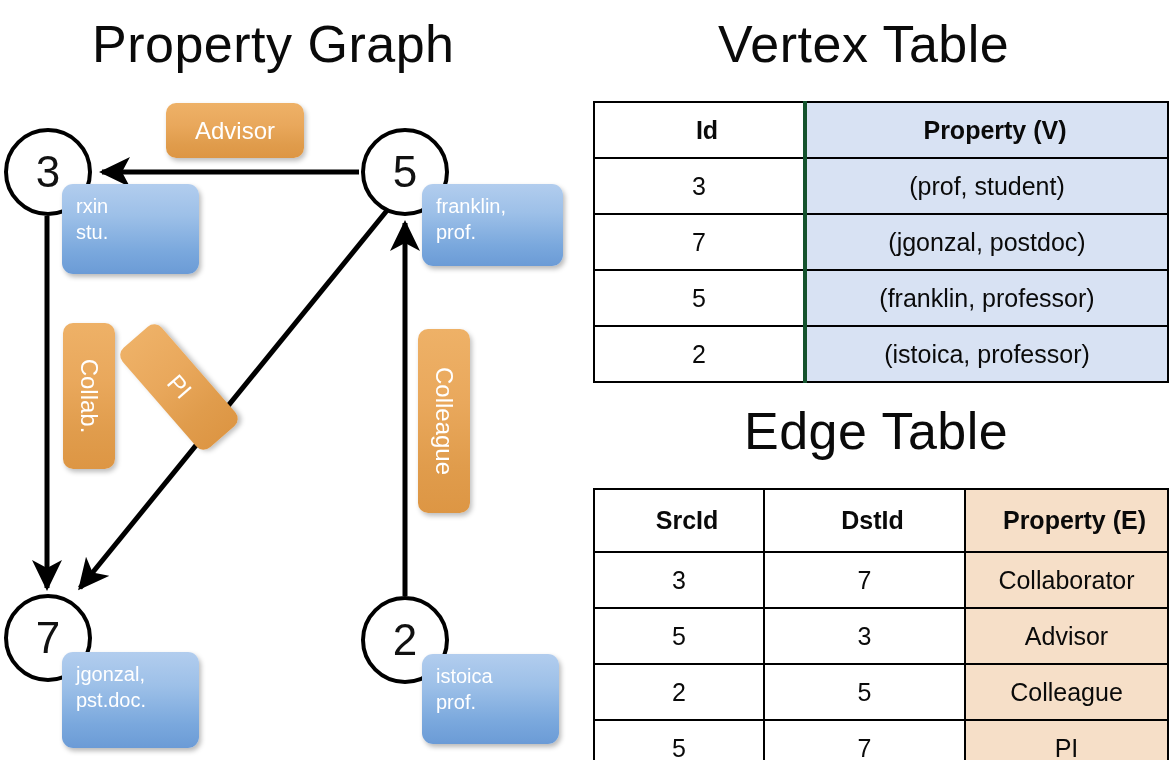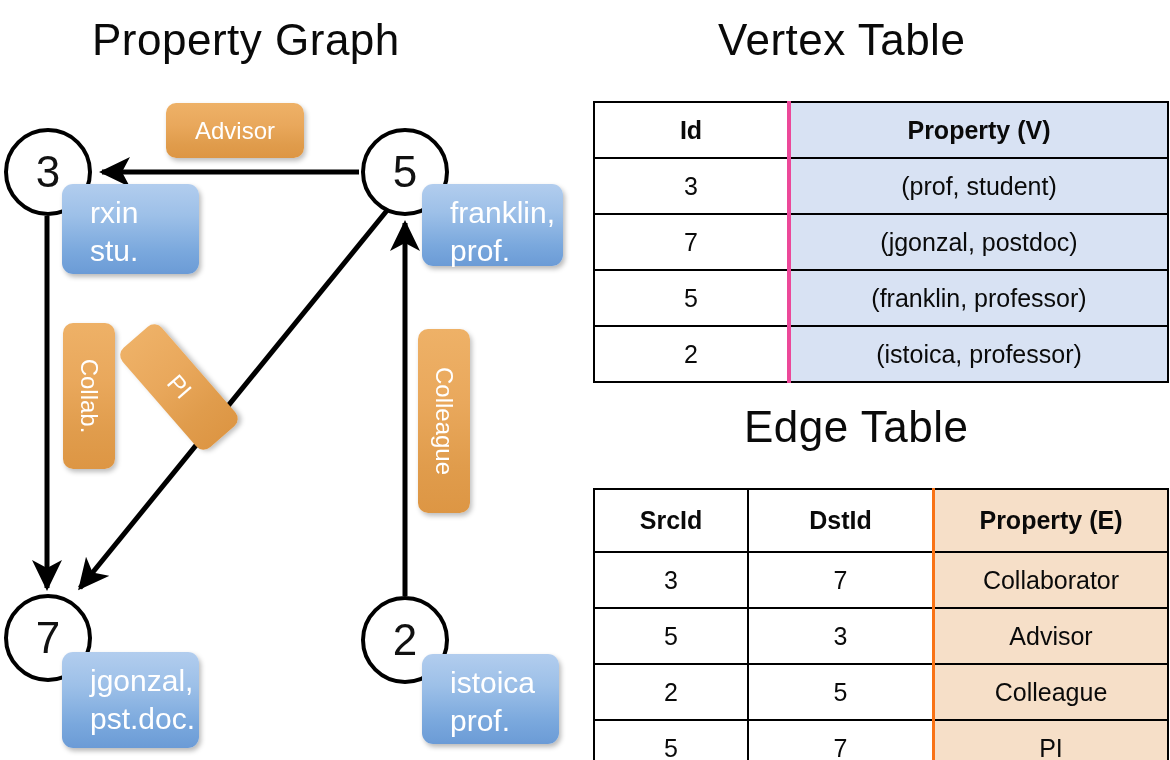--- a/index.html
+++ b/index.html
@@ -14,21 +14,21 @@
     overflow: hidden;
     font-family: "Liberation Sans", sans-serif;
     color: #000;
   }
 
   
   .title {
     position: absolute;
     font-family: "Liberation Sans", sans-serif;
     font-weight: 300;
-    font-size: 44px;
+    font-size: 52px;
     letter-spacing: 0.5px;
     color: #0a0a0a;
     white-space: nowrap;
     line-height: 1;
   }
   #title-property-graph { left: 92px;  top: 18px; }
   #title-vertex-table   { left: 718px; top: 18px; }
   #title-edge-table     { left: 744px; top: 405px; text-align: center; }
 
   
@@ -66,24 +66,24 @@
   #node-7 { left: 4px;   top: 514px; }
   #node-2 { left: 361px; top: 516px; }
 
   
   .prop-box {
     position: absolute;
     border-radius: 11px;
     background: linear-gradient(to bottom, #b2cdee 0%, #9dc0e8 35%, #7aa8dd 75%, #6b9bd6 100%);
     box-shadow: 2px 3px 5px rgba(0,0,0,0.28);
     color: #ffffff;
-    font-size: 30px;
+    font-size: 20px;
     font-family: "Liberation Sans", sans-serif;
     font-weight: 400;
-    padding: 10px 28px;
+    padding: 10px 14px;
     box-sizing: border-box;
     line-height: 1.28;
     z-index: 7;
   }
   #prop-rxin     { left: 62px;  top: 104px; width: 137px; height: 90px; }
   #prop-franklin { left: 422px; top: 104px; width: 141px; height: 82px; }
   #prop-jgonzal  { left: 62px;  top: 572px; width: 137px; height: 96px; }
   #prop-istoica  { left: 422px; top: 574px; width: 137px; height: 90px; }
 
   
@@ -131,37 +131,38 @@
     text-align: center;
     font-weight: 400;
     font-size: 25px;
     color: #0a0a0a;
     padding: 0;
     background: #ffffff;
   }
   .data-table th {
     font-weight: 700;
     font-size: 25px;
+    padding-left: 16px;
   }
 
   #vertex-table { left: 593px; top: 101px; width: 576px; }
   #vertex-table th.col-id, #vertex-table td.col-id { width: 192px; }
   #vertex-table th.col-prop, #vertex-table td.col-prop {
     background: #d8e2f3;
-    border-left: 4px solid #ec4899;
+    border-left: 4px solid #14532d;
   }
   #vertex-table tr.header-row th { height: 54px; }
   #vertex-table tr.body-row td { height: 54px; }
 
   #edge-table { left: 593px; top: 488px; width: 576px; }
   #edge-table th.col-src, #edge-table td.col-src { width: 152px; border-radius: 21px; }
   #edge-table th.col-dst, #edge-table td.col-dst { width: 183px; }
   #edge-table th.col-prop, #edge-table td.col-prop {
     background: #f6dfc8;
-    border-left: 3px solid #f97316;
+    border-left: 1px solid #f97316;
   }
   #edge-table tr.header-row th { height: 61px; }
   #edge-table tr.body-row td { height: 54px; }
 </style>
 </head>
 <body>
 
 <div class="title" id="title-property-graph">Property Graph</div>
 <div class="title" id="title-vertex-table">Vertex Table</div>
 <div class="title" id="title-edge-table">Edge Table</div>

